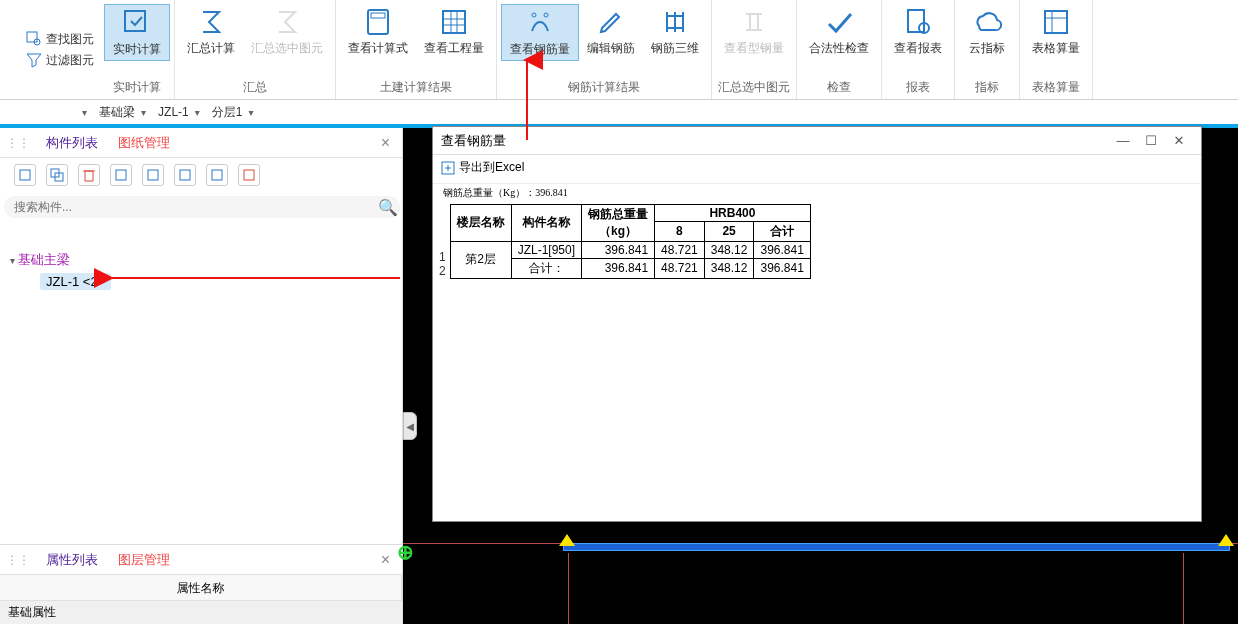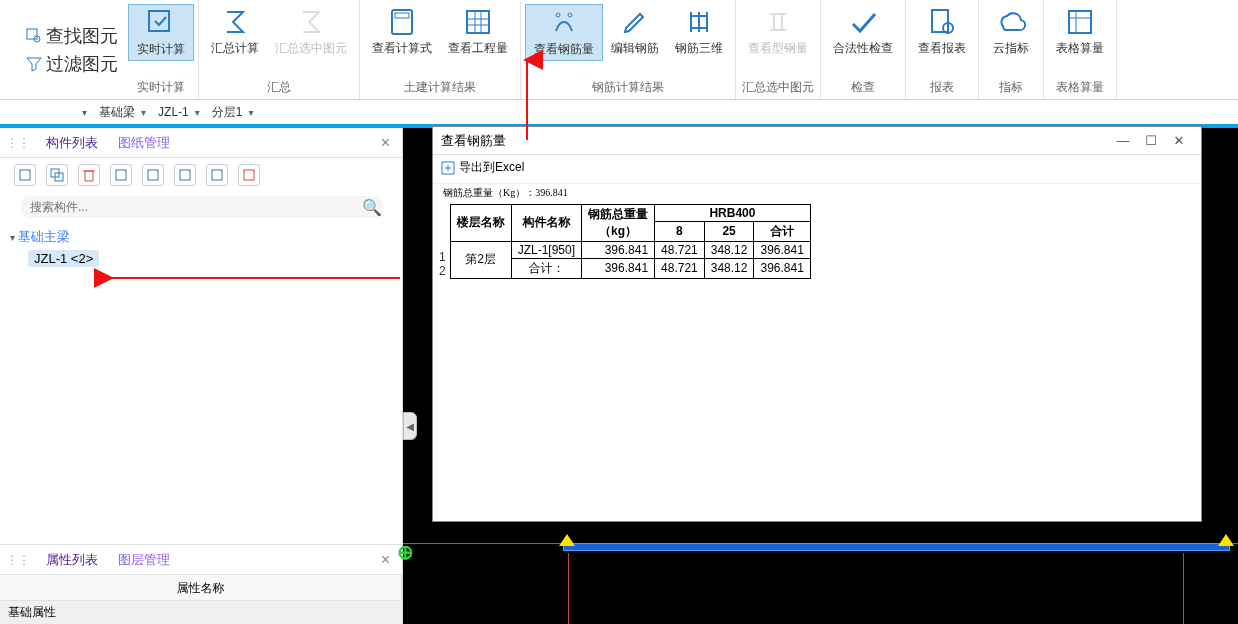--- a/index.html
+++ b/index.html
@@ -1,52 +1,52 @@
 <!DOCTYPE html>
 <html><head>
 <meta charset="utf-8">
 <style>
 * { box-sizing: border-box; margin: 0; padding: 0; font-family: "Microsoft YaHei", sans-serif; }
 body { width: 1238px; height: 624px; background: #fff; overflow: hidden; position: relative; }
 
 .ribbon { display: flex; border-bottom: 1px solid #d0d0d0; height: 100px; padding-left: 20px; }
 .small-btns { display: flex; flex-direction: column; justify-content: center; gap: 4px; padding: 4px 6px; }
-.small-btn { display: flex; align-items: center; gap: 4px; font-size: 18px; color: #333; cursor: pointer; }
+.small-btn { display: flex; align-items: center; gap: 4px; font-size: 12px; color: #333; cursor: pointer; }
 .small-btn svg { width: 16px; height: 16px; }
 .rgroup { display: flex; flex-direction: column; align-items: center; border-right: 1px solid #e5e5e5; padding: 0 4px; }
 .rgroup-btns { display: flex; flex: 1; align-items: flex-start; padding-top:4px; }
 .rgroup-label { font-size: 12px; color: #666; padding: 3px 0; }
 .rbtn { display: flex; flex-direction: column; align-items: center; padding: 2px 8px; cursor: pointer; min-width: 56px; }
 .rbtn.active { background: #cce5f6; border: 1px solid #7ab8e0; }
 .rbtn .icon { width: 32px; height: 32px; display: flex; align-items: center; justify-content: center; }
 .rbtn .lbl { font-size: 12px; color: #333; margin-top: 2px; text-align:center; }
 .rbtn.disabled .lbl { color: #bbb; }
 .rbtn.disabled svg { opacity: .4; }
 
 .selector-bar { display: flex; align-items: center; gap: 12px; height: 28px; border-bottom: 4px solid #0ea5e9; padding-left: 40px; }
 .sel { font-size: 12px; color: #333; display: flex; align-items: center; gap: 4px; }
 .sel::after { content: "▾"; font-size: 10px; color: #666; margin-left: 2px; }
 
 .main { display: flex; height: calc(624px - 128px); }
 .left-panel { width: 403px; border-right: 1px solid #ddd; display: flex; flex-direction: column; }
 .tabs { display: flex; align-items: center; border-bottom: 1px solid #e0e0e0; height: 30px; padding: 0 6px; }
 .drag-handle { color: #aaa; font-size: 12px; margin-right: 6px; cursor: move; }
-.tab { font-size: 13px; padding: 0 10px; color: #8b5cf6; cursor: pointer; }
+.tab { font-size: 13px; padding: 0 10px; color: #ef4444; cursor: pointer; }
 .tab.active { color: #4c1d95; }
 .close-tab { margin-left: auto; color: #888; cursor: pointer; padding: 0 6px; }
 .mini-toolbar { display: flex; gap: 10px; padding: 6px 14px; }
 .mini-toolbar div { width: 22px; height: 22px; border: 1px solid #ccc; border-radius: 3px; display:flex; align-items:center; justify-content:center; cursor:pointer; }
 .mini-toolbar svg { width:14px; height:14px; }
-.search-row { padding: 4px 20px; display:flex; align-items:center; }
+.search-row { padding: 4px 4px; display:flex; align-items:center; }
 .search-row input { flex:1; border:none; background:#f5f5f5; border-radius: 12px; padding: 4px 10px; font-size:12px; outline:none; }
 .search-row .mag { color:#888; margin-left:-22px; }
 .tree { padding: 6px 10px; font-size: 13px; }
-.tree-parent { color:#3b82f6; margin-bottom:4px; cursor:pointer; }
+.tree-parent { color:#a21caf; margin-bottom:4px; cursor:pointer;margin-top:23px; }
 .tree-parent::before{ content:"▾ "; font-size:10px; color:#666; }
-.tree-child { margin-left: 18px; background:#d6e9f8; display:inline-block; padding:1px 6px; border-radius:2px; }
+.tree-child { margin-left: 30px; background:#d6e9f8; display:inline-block; padding:1px 6px; border-radius:2px; }
 
 .prop-panel { margin-top:auto; border-top:1px solid #ddd; }
 .prop-head { display:flex; border-bottom:1px solid #e0e0e0; height:26px; font-size:12px; }
 .prop-head div { flex:1; text-align:center; line-height:26px; border-right:1px solid #e0e0e0; background:#f8f8f8; }
 .prop-cat { font-size:12px; padding:3px 8px; background:#f0f0f0; }
 
 .canvas { flex:1; background:#000; position:relative; }
 .blueline { position:absolute; left:160px; right:8px; top:415px; height:8px; background:#1b63d6; border:1px solid #4aa0ff; }
 .tri-left,.tri-right { position:absolute; width:0;height:0;border-left:8px solid transparent;border-right:8px solid transparent;border-bottom:12px solid #ffe300; top:406px; }
 .tri-left{ left:156px; } .tri-right{ right:4px; }

